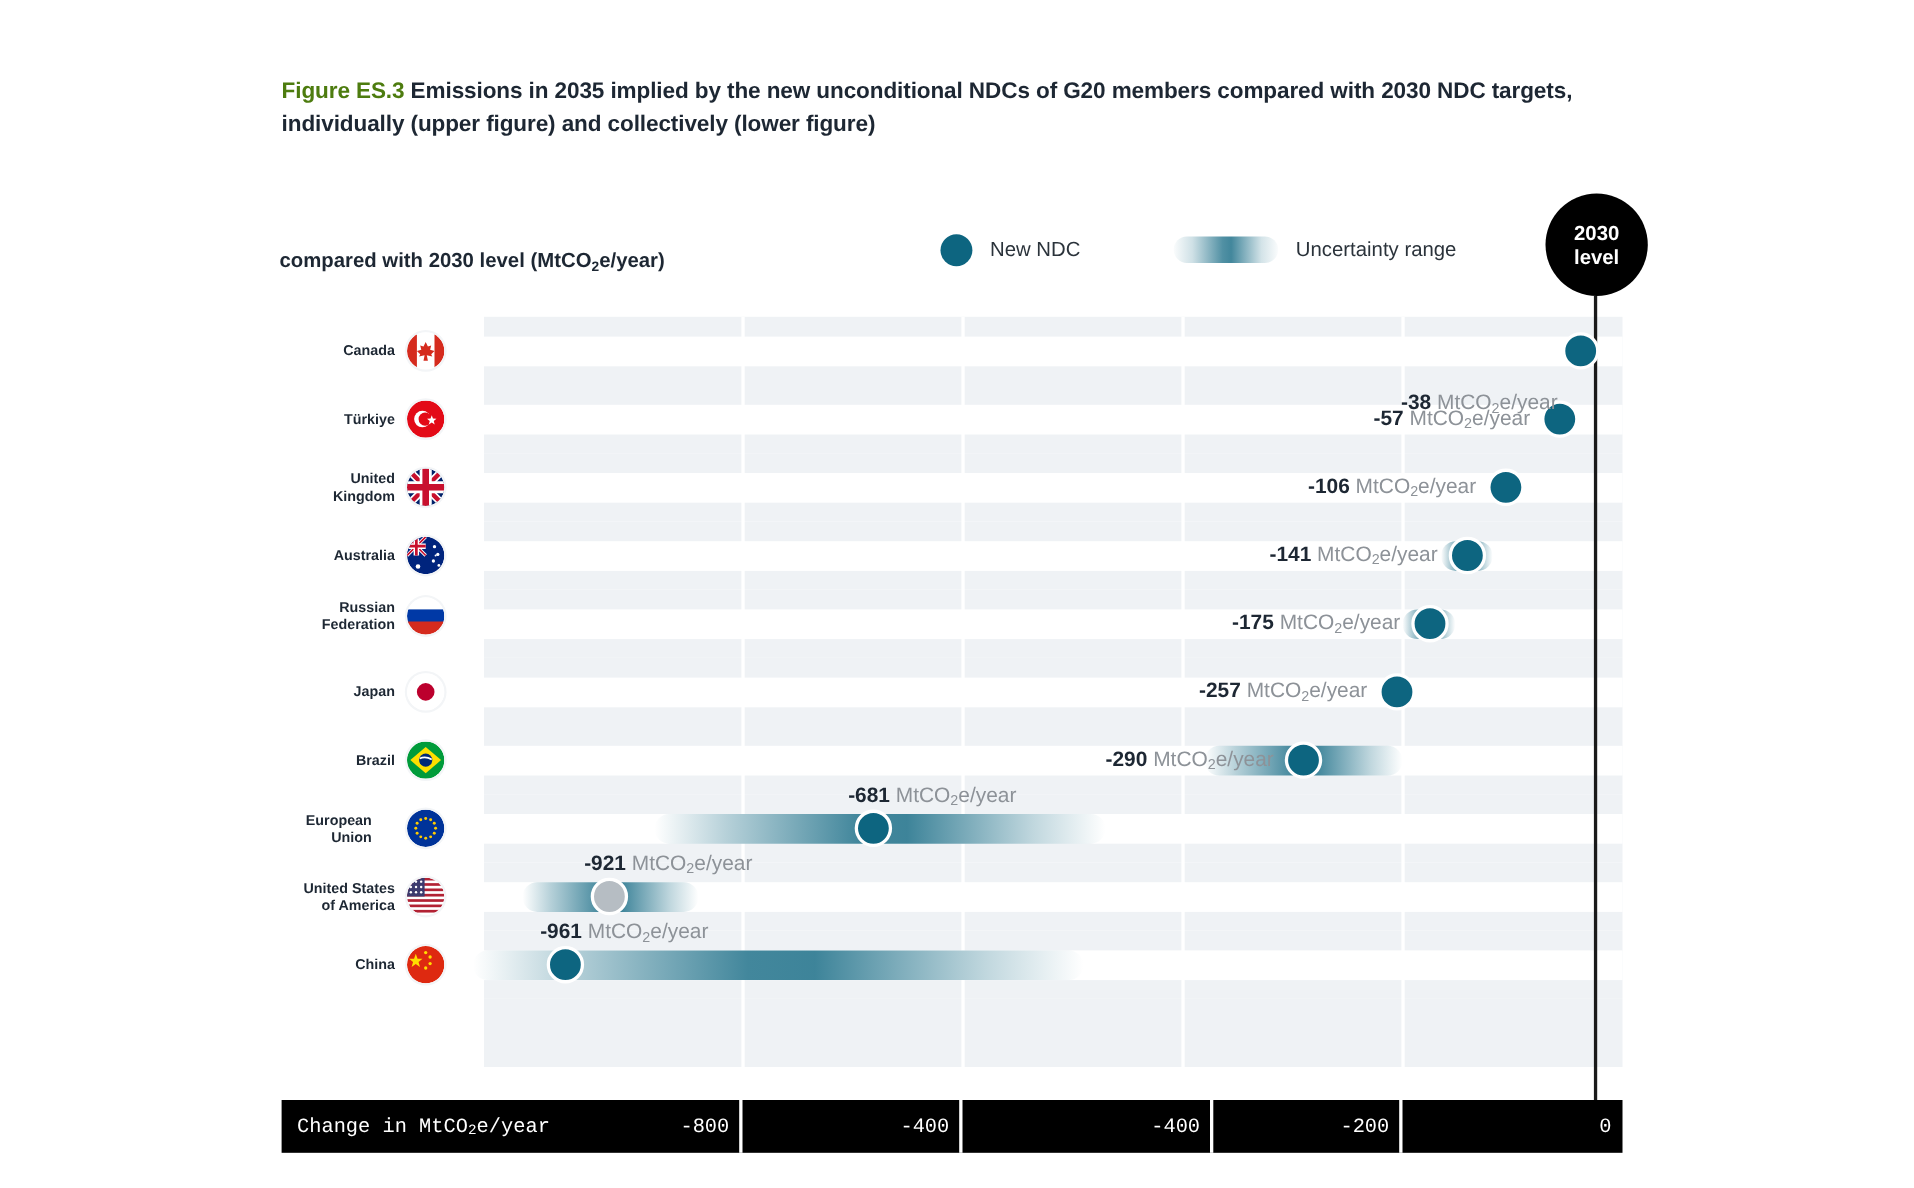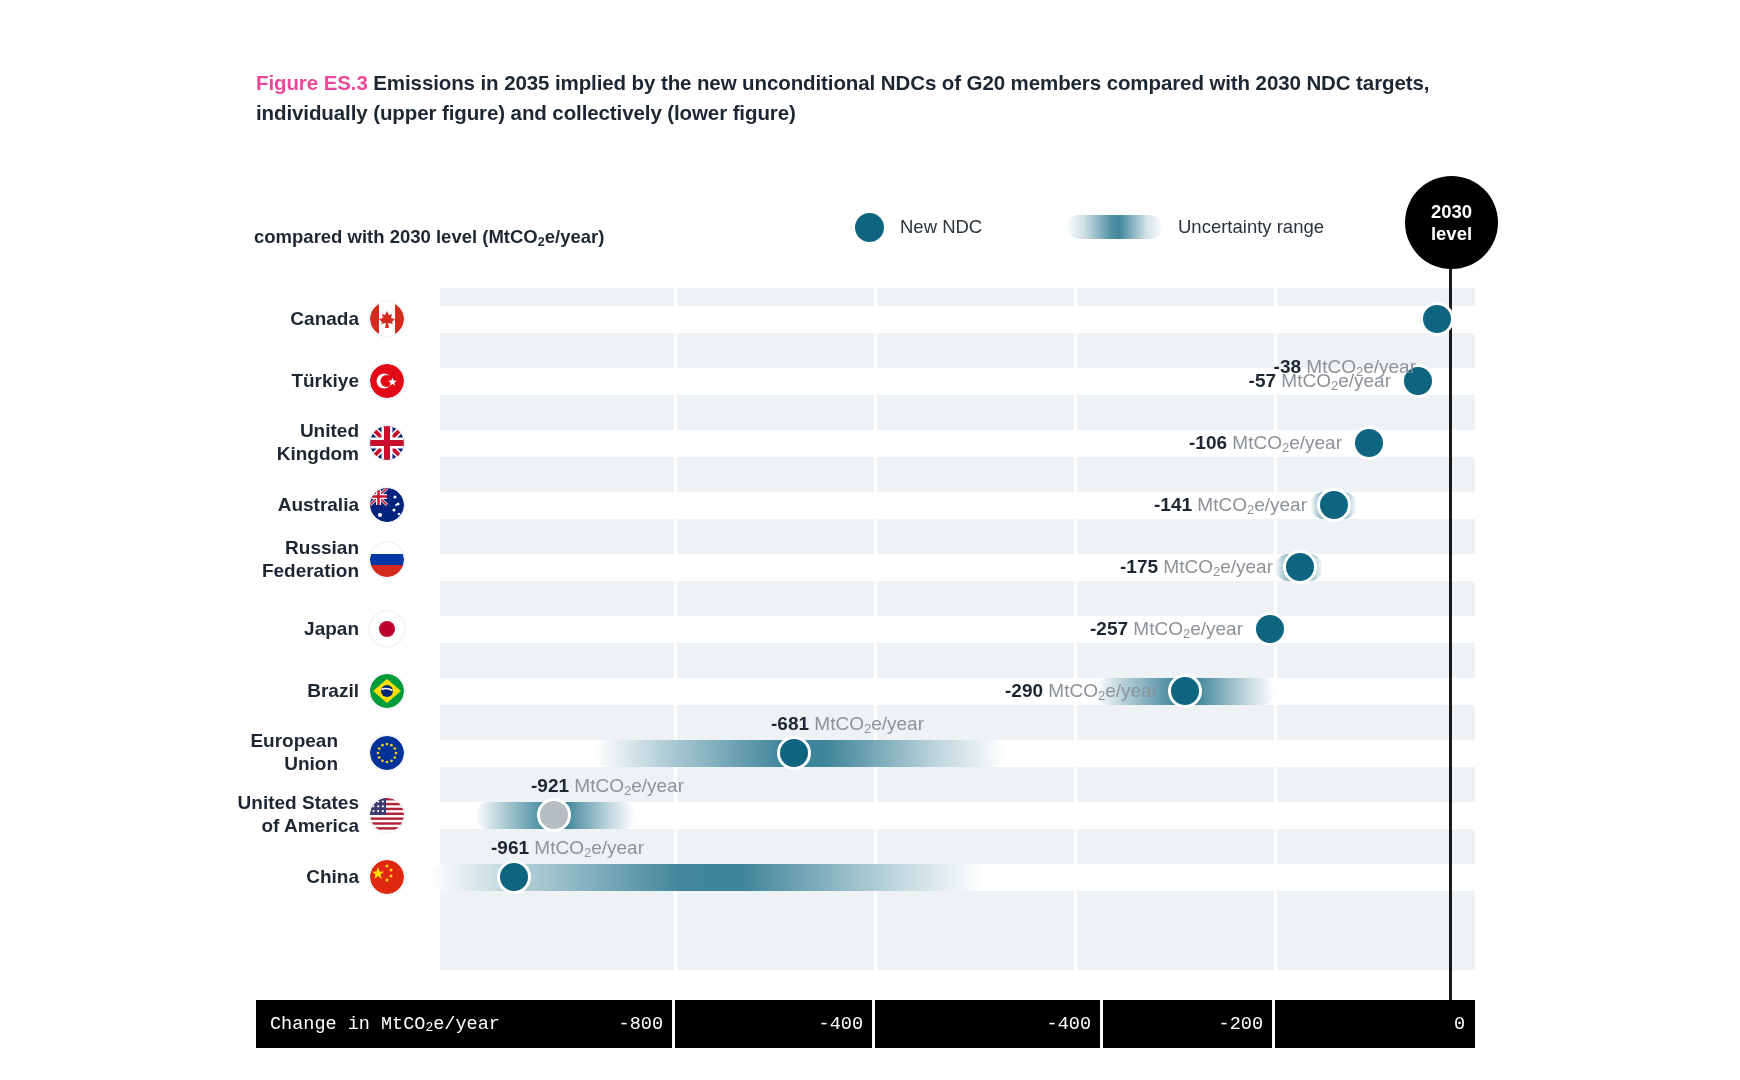--- a/index.html
+++ b/index.html
@@ -16,21 +16,21 @@
   .caption {
     position: absolute;
     left: 256px; top: 68px;
     width: 1245px;
     font-size: 20.5px;
     font-weight: bold;
     line-height: 1.45;
     color: #1d2733;
     letter-spacing: -0.1px;
   }
-  .caption .fignum { color: #ec4899; }
+  .caption .fignum { color: #4d7c0f; }
 
   
   .axis-title {
     position: absolute;
     left: 254px; top: 198px;
     width: 470px;
     font-size: 18.5px;
     font-weight: bold;
     line-height: 1.38;
     color: #1d2733;
@@ -118,21 +118,21 @@
     background: #1a1a1a;
     z-index: 5;
   }
   .cname-wrap {
     position: absolute;
     width: 260px; height: 62px;
     left: 144px;
     display: flex; align-items: center; justify-content: flex-end;
     gap: 11px;
   }
-  .cname { font-size: 19px; font-weight: bold; color: #1d2733; line-height: 1.2; text-align: right; }
+  .cname { font-size: 13px; font-weight: bold; color: #1d2733; line-height: 1.2; text-align: right; }
   .flag {
     width: 34px; height: 34px; border-radius: 50%;
     flex: 0 0 34px; overflow: hidden; position: relative;
     box-shadow: 0 0 0 2px #f3f5f7;
   }
 
   
   .vlabel {
     position: absolute;
     white-space: nowrap;

